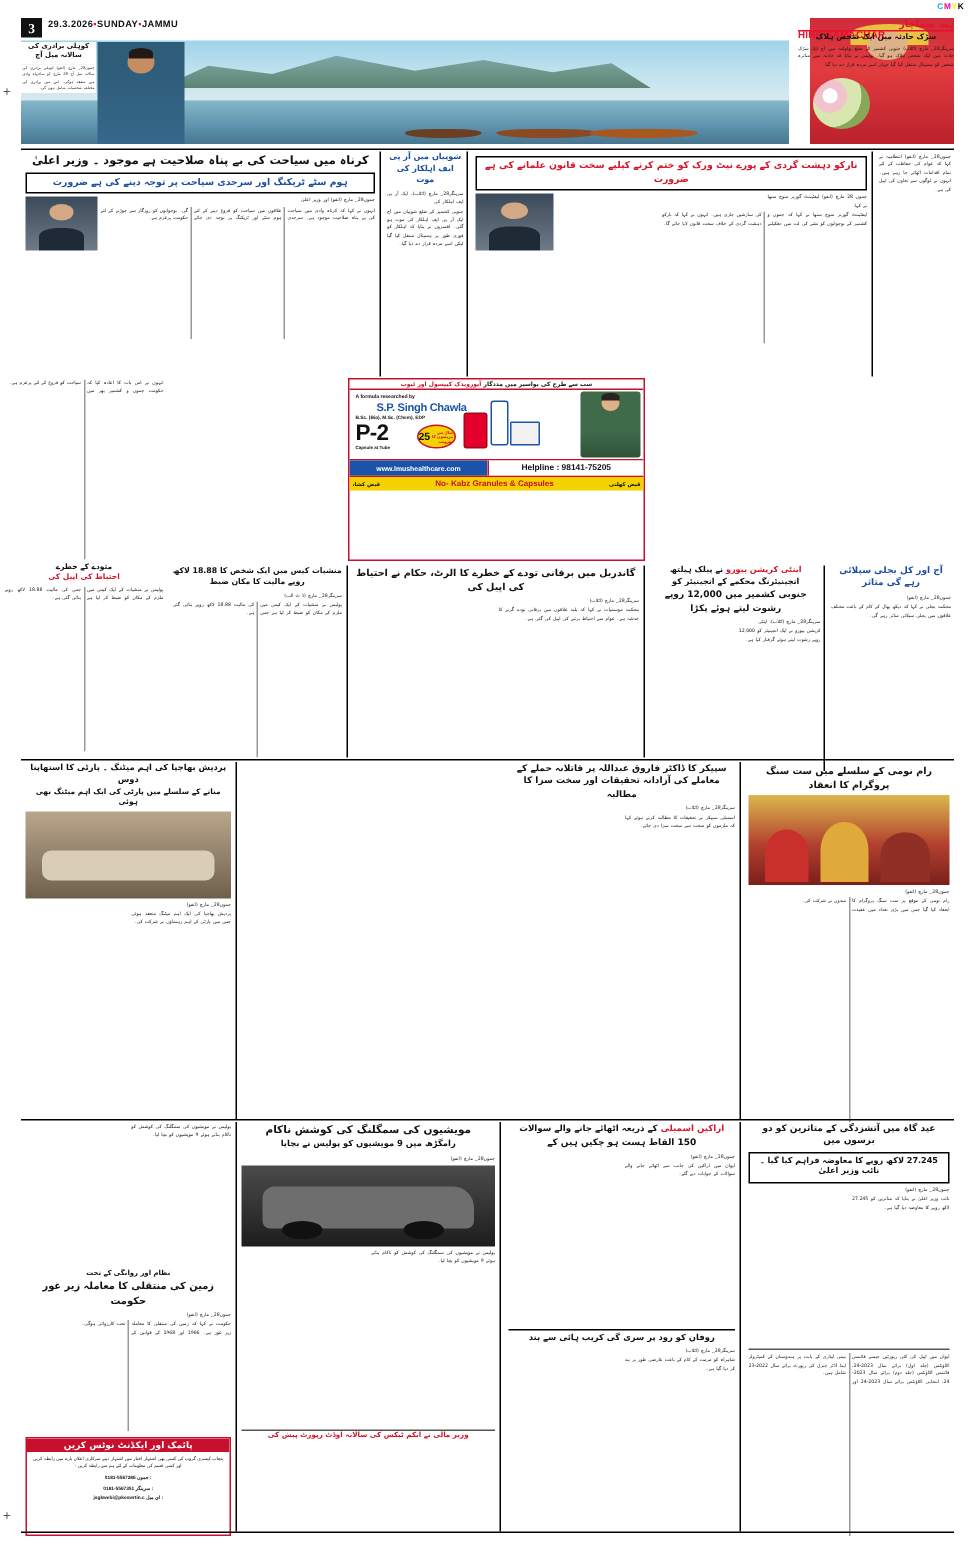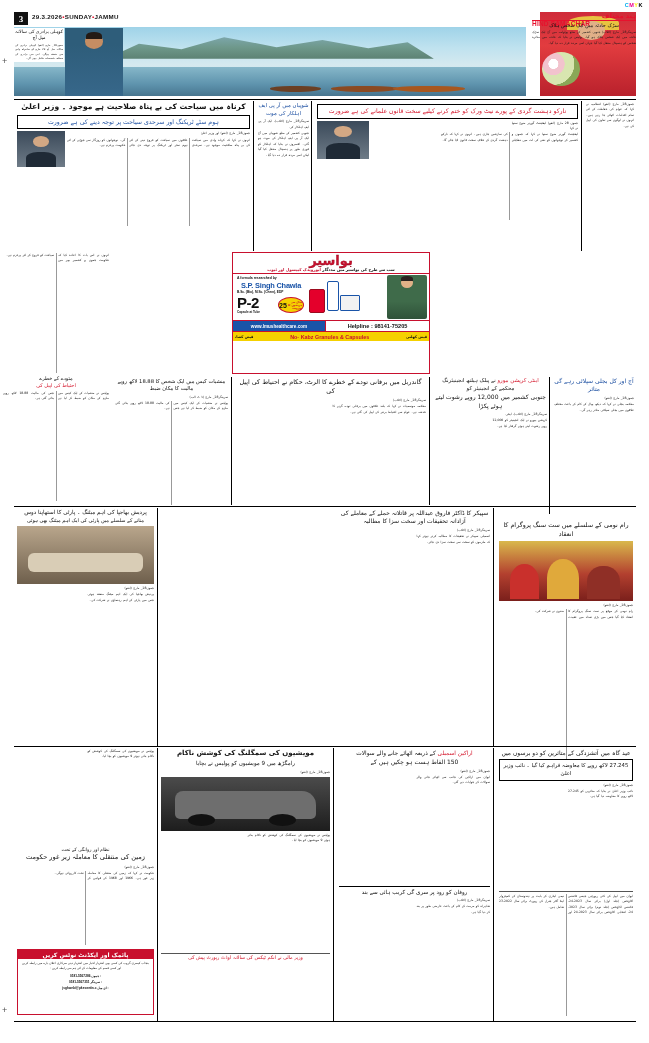--- a/index.html
+++ b/index.html
@@ -142,21 +142,21 @@
     font-size: 6.5px; color: #e8112d; direction: rtl;
     font-family: "DejaVu Sans", sans-serif; font-weight:bold;
     float: right;
   }
   .head-md {
     font-size: 7.6px; font-weight: bold; text-align: center;
     direction: rtl; color:#111; line-height: 1.4;
     font-family: "DejaVu Sans", sans-serif;
   }
   .head-sm {
-    font-size: 6.2px; font-weight: normal; text-align: center;
+    font-size: 6.2px; font-weight: bold; text-align: center;
     direction: rtl; color:#111; line-height: 1.4;
     font-family: "DejaVu Sans", sans-serif;
   }
   .head-red { color: #d4152a; }
   .head-blue { color: #1c4fa1; }
   .subhead-box {
     border: 1px solid #000; padding: 2px 3px; margin-top: 2px;
   }
 
   
@@ -218,21 +218,21 @@
     font-family:"DejaVu Sans", sans-serif; font-weight:bold;
     border-bottom:1px solid #c8102e; padding-bottom:1px;
   }
   .ad-p6 .sub .hi { color:#c8102e; }
   .ad-p6 .mid { position:relative; height: 46px; }
   .ad-p6 .research {
     position:absolute; left:4px; top:2px; font-size:3.4px;
     color:#111; font-weight:bold; font-family:"Liberation Sans",sans-serif;
   }
   .ad-p6 .doc {
-    position:absolute; left:8px; top:7px; font-size:7.4px;
+    position:absolute; left:18px; top:7px; font-size:7.4px;
     color:#1a54a8; font-weight:bold; font-family:"Liberation Sans",sans-serif;
     letter-spacing:-0.2px;
   }
   .ad-p6 .degree {
     position:absolute; left:4px; top:15.5px; font-size:3.2px;
     color:#111; font-weight:bold; font-family:"Liberation Sans",sans-serif;
   }
   .ad-p6 .pname {
     position:absolute; left:4px; top:21px; font-size:15px;
     color:#111; font-weight:bold; font-family:"Liberation Sans",sans-serif;
@@ -367,21 +367,21 @@
       <div class="bouquet"></div>
     </div>
 
     <div style="position:absolute; left:0; top:16px; width:50px;">
       <div class="head-sm" style="font-size:4.6px; background:#fff; padding:1px 1px;">کوہلی برادری کی سالانہ میل آج</div>
       <div class="body-txt" style="font-size:2.5px; background:#fff; padding:1px;">جموں؁28 مارچ (انفو) کوہلی برادری کی سالانہ میل آج 29 مارچ کو ساجہاہ وادی میں منعقد ہوگی۔ اس میں برادری کی مختلف شخصیات شامل ہوں گی۔</div>
     </div>
 
     <div class="masthead-right">
       <div style="height:9px; border-bottom:0.8px solid #e8112d;">
-        <span class="hs-ur">ہند مختلف</span>
+        <span class="hs-ur">ہند سماچار</span>
         <span class="hs-logo">HIND SAMACHAR</span>
       </div>
       <div style="margin-top:1px;">
         <div class="head-sm" style="font-size:5px;">سڑک حادثہ میں ایک شخص ہلاک</div>
         <div class="body-txt" style="margin-top:1px;">سرینگر؁28 مارچ (اٹلاب) جنوبی کشمیر کے ضلع پولوامہ میں آج ایک سڑک حادثہ میں ایک شخص ہلاک ہو گیا۔ پولیس نے بتایا کہ حادثہ میں متاثرہ شخص کو ہسپتال منتقل کیا گیا جہاں اسے مردہ قرار دے دیا گیا۔</div>
       </div>
     </div>
   </div>
 
   <div style="position:absolute; left:14px; top:99px; width:622px; height:152px; border-top:1px solid #000;">
@@ -406,21 +406,20 @@
     <div style="position:absolute; left:0; top:1px; width:240px; height:150px; border-right:1px solid #000; padding:1px 3px;">
       <div class="head-md">کرناہ میں سیاحت کی بے پناہ صلاحیت ہے موجود ۔ وزیر اعلیٰ</div>
       <div class="subhead-box head-sm head-blue" style="margin-top:2px;">ہوم سٹے ٹریکنگ اور سرحدی سیاحت پر توجہ دینے کی ہے ضرورت</div>
       <div class="ph portrait" style="float:left; width:48px; height:36px; margin:2px 2px 1px 0;"></div>
       <div class="body-txt cols-3" style="margin-top:2px;">جموں؁28 مارچ (انفو) اور وزیر اعلیٰ</div>
       <div class="body-txt cols-3" style="margin-top:1px; height:88px; overflow:hidden;">انہوں نے کہا کہ کرناہ وادی میں سیاحت کی بے پناہ صلاحیت موجود ہے۔ سرحدی علاقوں میں سیاحت کو فروغ دینے کے لئے ہوم سٹے اور ٹریکنگ پر توجہ دی جائے گی۔ نوجوانوں کو روزگار سے جوڑنے کے لئے حکومت پرعزم ہے۔</div>
     </div>
   </div>
 
   <div class="ad-p6" style="left:232px; top:252px; width:198px; height:122px;">
-    <div class="ttl">بواسیر</div>
     <div class="sub">
       <span>سب سے طرح کی بواسیر میں مددگار</span>
       <span class="hi">آیورویدک کیپسول اور ٹیوب</span>
     </div>
     <div class="mid">
       <div class="research">A formula researched by</div>
       <div class="doc">S.P. Singh Chawla</div>
       <div class="degree">B.Sc. (Bio), M.Sc. (Chem), EDP</div>
       <div class="pname">P-2</div>
       <div class="ptype">Capsule at Tube</div>
@@ -485,21 +484,21 @@
 
   <div style="position:absolute; left:0; top:252px; width:112px; height:253px; padding:1px 3px;">
     <div class="body-txt cols-2" style="height:120px; overflow:hidden;">انہوں نے اس بات کا اعادہ کیا کہ حکومت جموں و کشمیر بھر میں سیاحت کو فروغ کے لئے پرعزم ہے۔</div>
     <div class="head-sm" style="font-size:5px; margin-top:2px;">متودے کے خطرے</div>
     <div class="head-sm head-red" style="font-size:5px;">احتیاط کی اپیل کی</div>
     <div class="body-txt cols-2" style="margin-top:2px; height:110px; overflow:hidden;">پولیس نے منشیات کے ایک کیس میں ملزم کے مکان کو ضبط کر لیا ہے جس کی مالیت 18.88 لاکھ روپے بتائی گئی ہے۔</div>
   </div>
 
   <div style="position:absolute; left:14px; top:506px; width:622px; height:240px; border-top:1px solid #000;">
 
-    <div style="position:absolute; right:0; top:1px; width:140px; height:238px; padding:13px 3px;">
+    <div style="position:absolute; right:0; top:1px; width:140px; height:238px; padding:2px 3px;">
       <div class="head-sm" style="font-size:6.4px;">
         <span>رام نومی کے سلسلے میں ست سنگ پروگرام کا انعقاد</span>
       </div>
       <div class="ph crowd" style="width:100%; height:60px; margin-top:2px;">
         <div class="p1"></div>
         <div class="p2"></div>
         <div class="p3"></div>
       </div>
       <div class="body-txt cols-2" style="margin-top:2px;">جموں؁28 مارچ (انفو)</div>
       <div class="body-txt cols-2" style="margin-top:1px; height:150px; overflow:hidden;">رام نومی کے موقع پر ست سنگ پروگرام کا انعقاد کیا گیا جس میں بڑی تعداد میں عقیدت مندوں نے شرکت کی۔</div>

